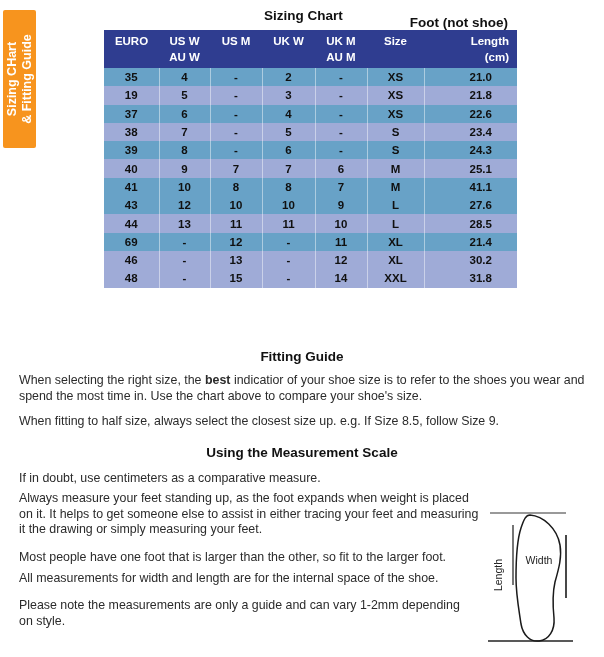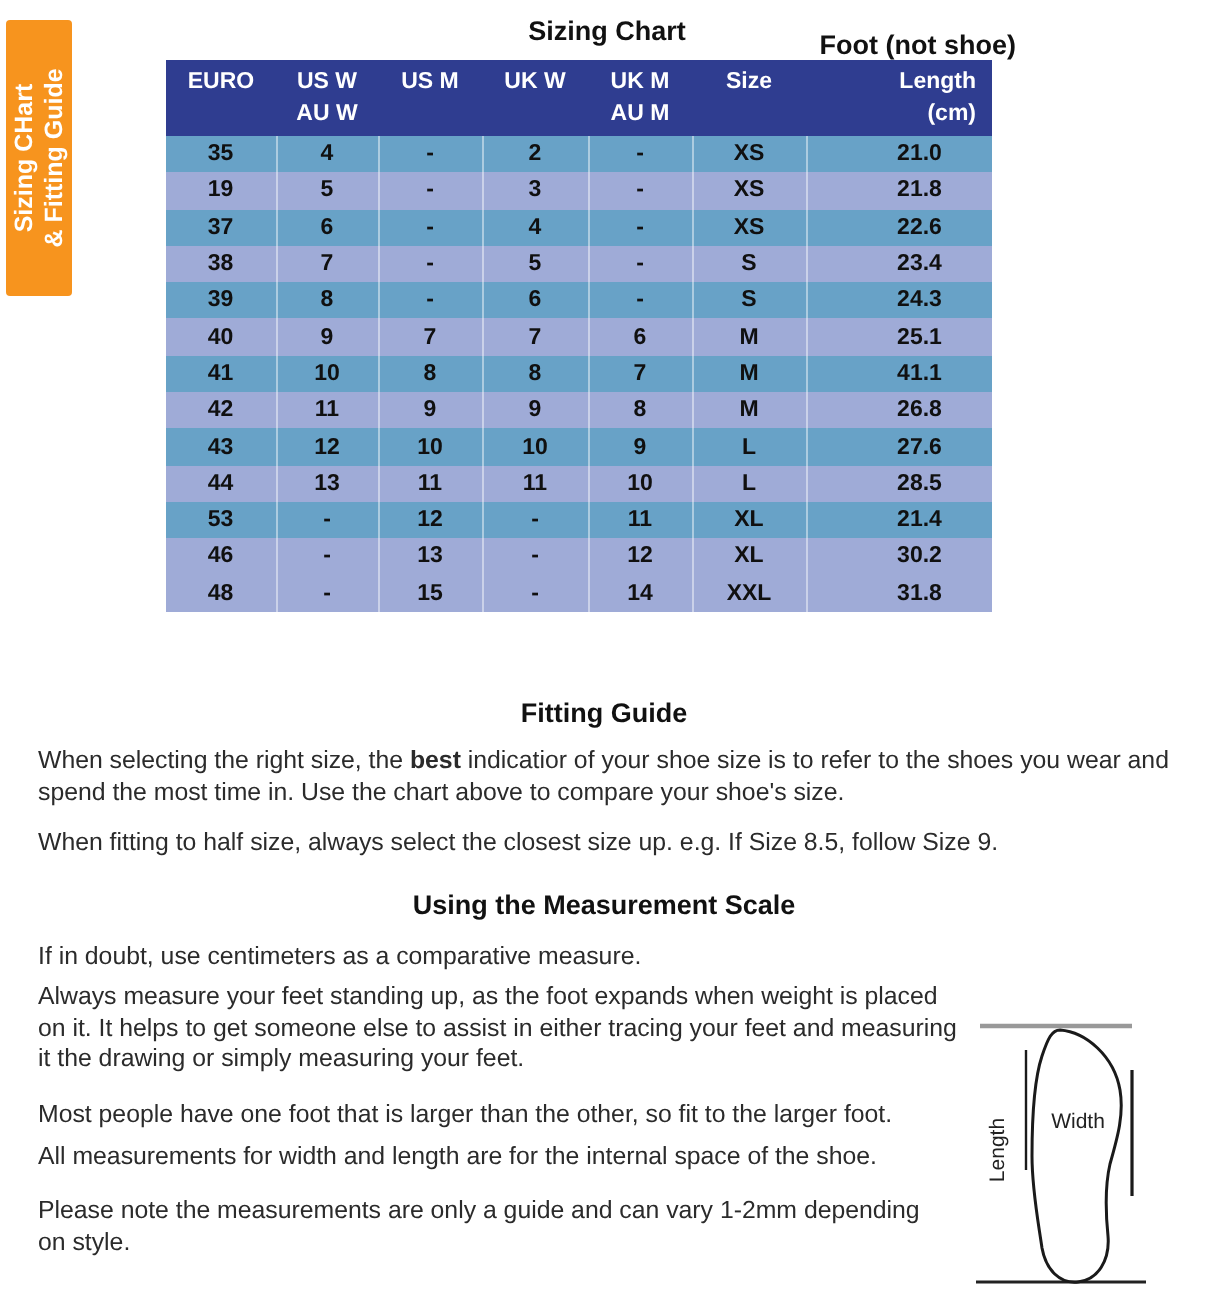--- a/index.html
+++ b/index.html
@@ -15,21 +15,21 @@
     border-radius:2px;display:flex;align-items:center;justify-content:center;}
   .tab-text{transform:rotate(-90deg);text-align:center;color:#fff;font-weight:bold;
     font-size:12.5px;line-height:15px;white-space:nowrap;}
 
   
   .chart-title{position:absolute;left:97px;width:413px;top:8px;text-align:center;
     font-size:13.5px;font-weight:bold;color:#111;}
   .foot-note{position:absolute;right:96px;top:15px;font-size:13.5px;font-weight:bold;color:#111;}
 
   
-  table.sizing{position:absolute;left:83px;top:30px;border-collapse:collapse;table-layout:fixed;width:413px;}
+  table.sizing{position:absolute;left:104px;top:30px;border-collapse:collapse;table-layout:fixed;width:413px;}
   table.sizing th{background:var(--navy);color:#fff;font-size:11.5px;line-height:16px;
     font-weight:bold;vertical-align:top;padding-top:3px;height:38px;text-align:center;}
   table.sizing th.len{text-align:right;padding-right:8px;}
   table.sizing td{height:18.3px;text-align:center;font-size:11.5px;font-weight:bold;color:#101010;
     border-right:1px solid rgba(255,255,255,0.45);}
   table.sizing td:last-child{border-right:none;padding-left:20px;}
   table.sizing tr.dark td{background:var(--rowdark);}
   table.sizing tr.light td{background:var(--rowlight);}
 
   
@@ -150,49 +150,40 @@
         </tr>
         <tr class="dark">
           <td>41</td>
           <td>10</td>
           <td>8</td>
           <td>8</td>
           <td>7</td>
           <td>M</td>
           <td>41.1</td>
         </tr>
-        <tr class="light">
-          <td>42</td>
-          <td>11</td>
-          <td>9</td>
-          <td>9</td>
-          <td>8</td>
-          <td>M</td>
-          <td>26.8</td>
-        </tr>
         <tr class="dark">
           <td>43</td>
           <td>12</td>
           <td>10</td>
           <td>10</td>
           <td>9</td>
           <td>L</td>
           <td>27.6</td>
         </tr>
         <tr class="light">
           <td>44</td>
           <td>13</td>
           <td>11</td>
           <td>11</td>
           <td>10</td>
           <td>L</td>
           <td>28.5</td>
         </tr>
         <tr class="dark">
-          <td>53</td>
+          <td>69</td>
           <td>-</td>
           <td>12</td>
           <td>-</td>
           <td>11</td>
           <td>XL</td>
           <td>21.4</td>
         </tr>
         <tr class="light">
           <td>46</td>
           <td>-</td>

